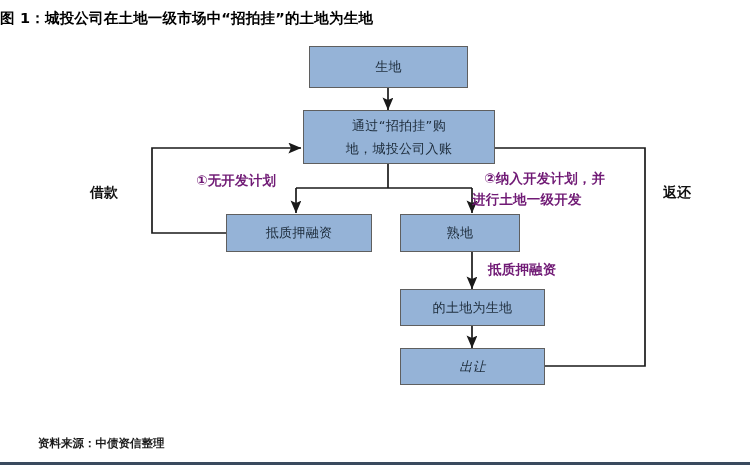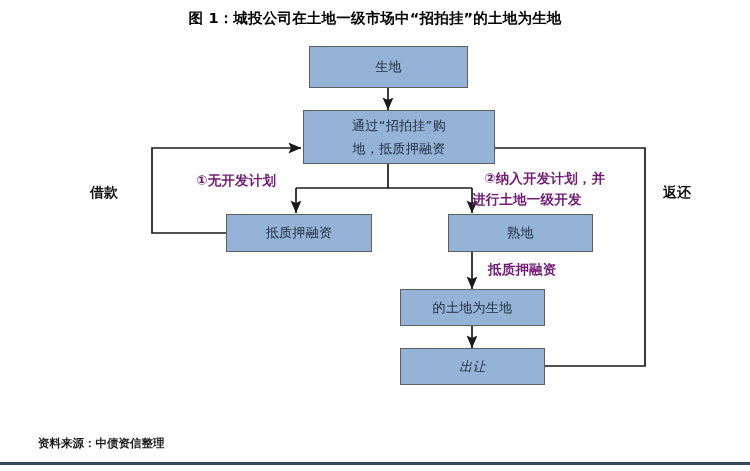--- a/index.html
+++ b/index.html
@@ -18,21 +18,20 @@
     position: relative;
     width: 750px;
     height: 471px;
     background: #ffffff;
   }
   #figure-title {
     position: absolute;
     left: 0;
     top: 9px;
     width: 750px;
-    text-align: center;
     font-family: "DejaVu Sans", "Liberation Sans", sans-serif;
     font-weight: bold;
     font-size: 14.5px;
     letter-spacing: 0.2px;
     color: #000000;
     white-space: nowrap;
   }
   #diagram-canvas {
     position: absolute;
     left: 0;
@@ -127,28 +126,28 @@
       <path d="M545,366 L645,366 L645,148 L477,148" marker-end="url(#arrow)"></path>
     </g>
   </svg>
 
   <div class="node" style="left:309px; top:46px; width:159px; height:42px;">
     <span>生地</span>
   </div>
 
   <div class="node node-multiline" style="left:303px; top:110px; width:192px; height:54px; flex-direction:column;">
     <span>通过“招拍挂”购</span>
-    <span>地，抵质押融资</span>
+    <span>地，城投公司入账</span>
   </div>
 
   <div class="node" style="left:226px; top:214px; width:146px; height:38px;">
     <span>抵质押融资</span>
   </div>
 
-  <div class="node" style="left:400px; top:214px; width:145px; height:38px;margin-left:48px;">
+  <div class="node" style="left:400px; top:214px; width:120px; height:38px;">
     <span>熟地</span>
   </div>
 
   <div class="node" style="left:400px; top:289px; width:145px; height:37px;">
     <span>的土地为生地</span>
   </div>
 
   <div class="node" style="left:400px; top:348px; width:145px; height:37px;font-style:italic;">
     <span>出让</span>
   </div>

